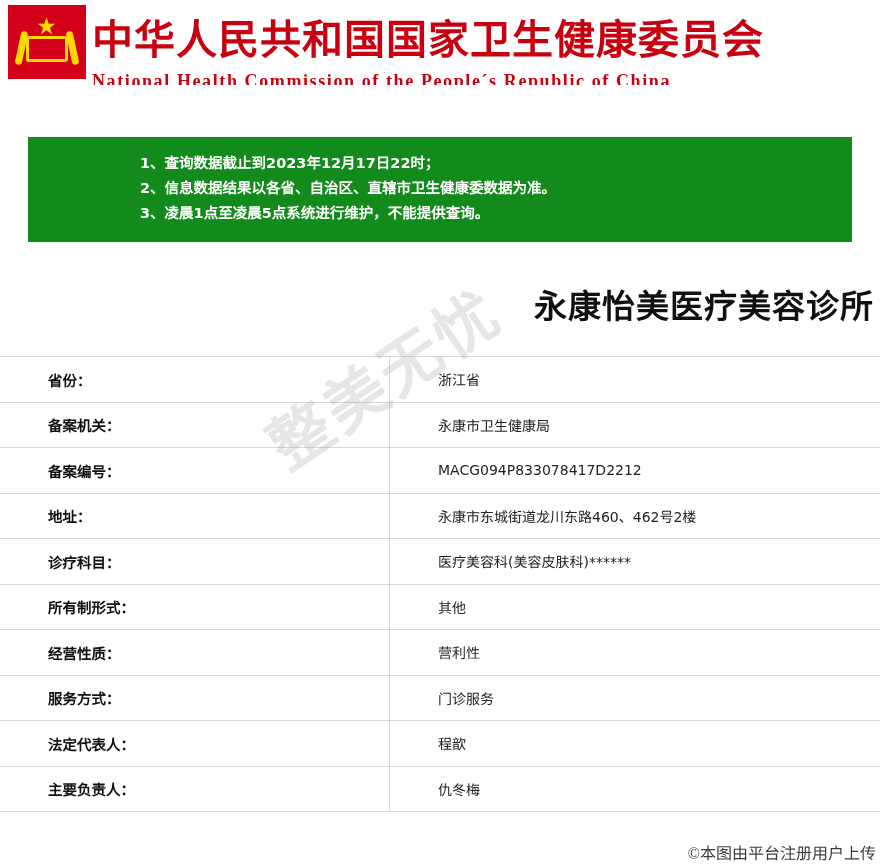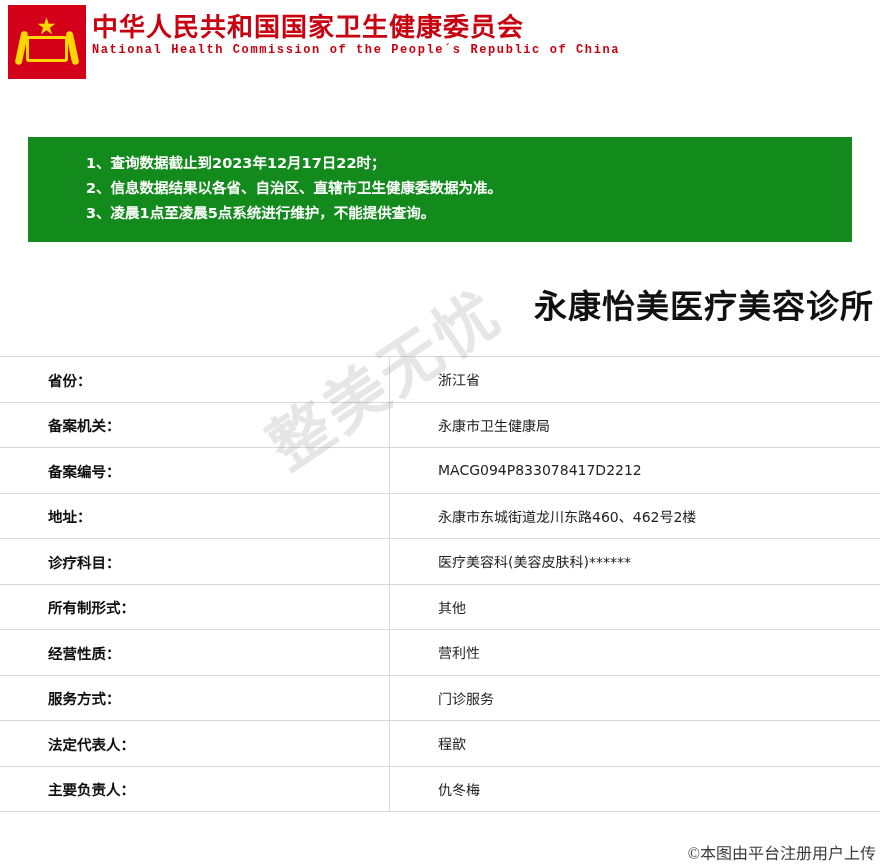--- a/index.html
+++ b/index.html
@@ -73,49 +73,51 @@
   .header-titles {
     position: absolute;
     left: 92px;
     top: 0;
     width: 684px;
     height: 85px;
   }
   .header-cn {
     font-family: "DejaVu Sans", sans-serif;
     font-weight: bold;
-    font-size: 26px;
+    font-size: 41px;
     letter-spacing: 1px;
     color: #c8000f;
     margin-top: 6px;
     white-space: nowrap;
   }
   .header-en {
-    font-family: Liberation Mono, monospace;
-    font-weight: bold;
-    font-size: 12px;
+    font-family: Liberation Serif, serif;
+    font-weight: bold;
+    font-size: 18px;
     letter-spacing: 1.6px;
     color: #c8000f;
+    margin-top: 5px;
     white-space: nowrap;
   }
 
   
   .notice-wrap {
     margin: 52px 28px 0 28px;
     background: #138a1c;
     padding: 14px 0 16px 0;
   }
   .notice-line {
     color: #ffffff;
     font-family: "DejaVu Sans", sans-serif;
     font-size: 14.5px;
     font-weight: bold;
     line-height: 25px;
-    padding-left: 58px;
-    white-space: nowrap;
+    padding-left: 84px;
+    white-space: nowrap;
+    margin-left: 28px;
   }
 
   
   .main-title {
     text-align: right;
     padding: 38px 6px 28px 0;
     font-family: Liberation Mono, monospace;
     font-size: 33px;
     font-weight: bold;
     color: #111;

